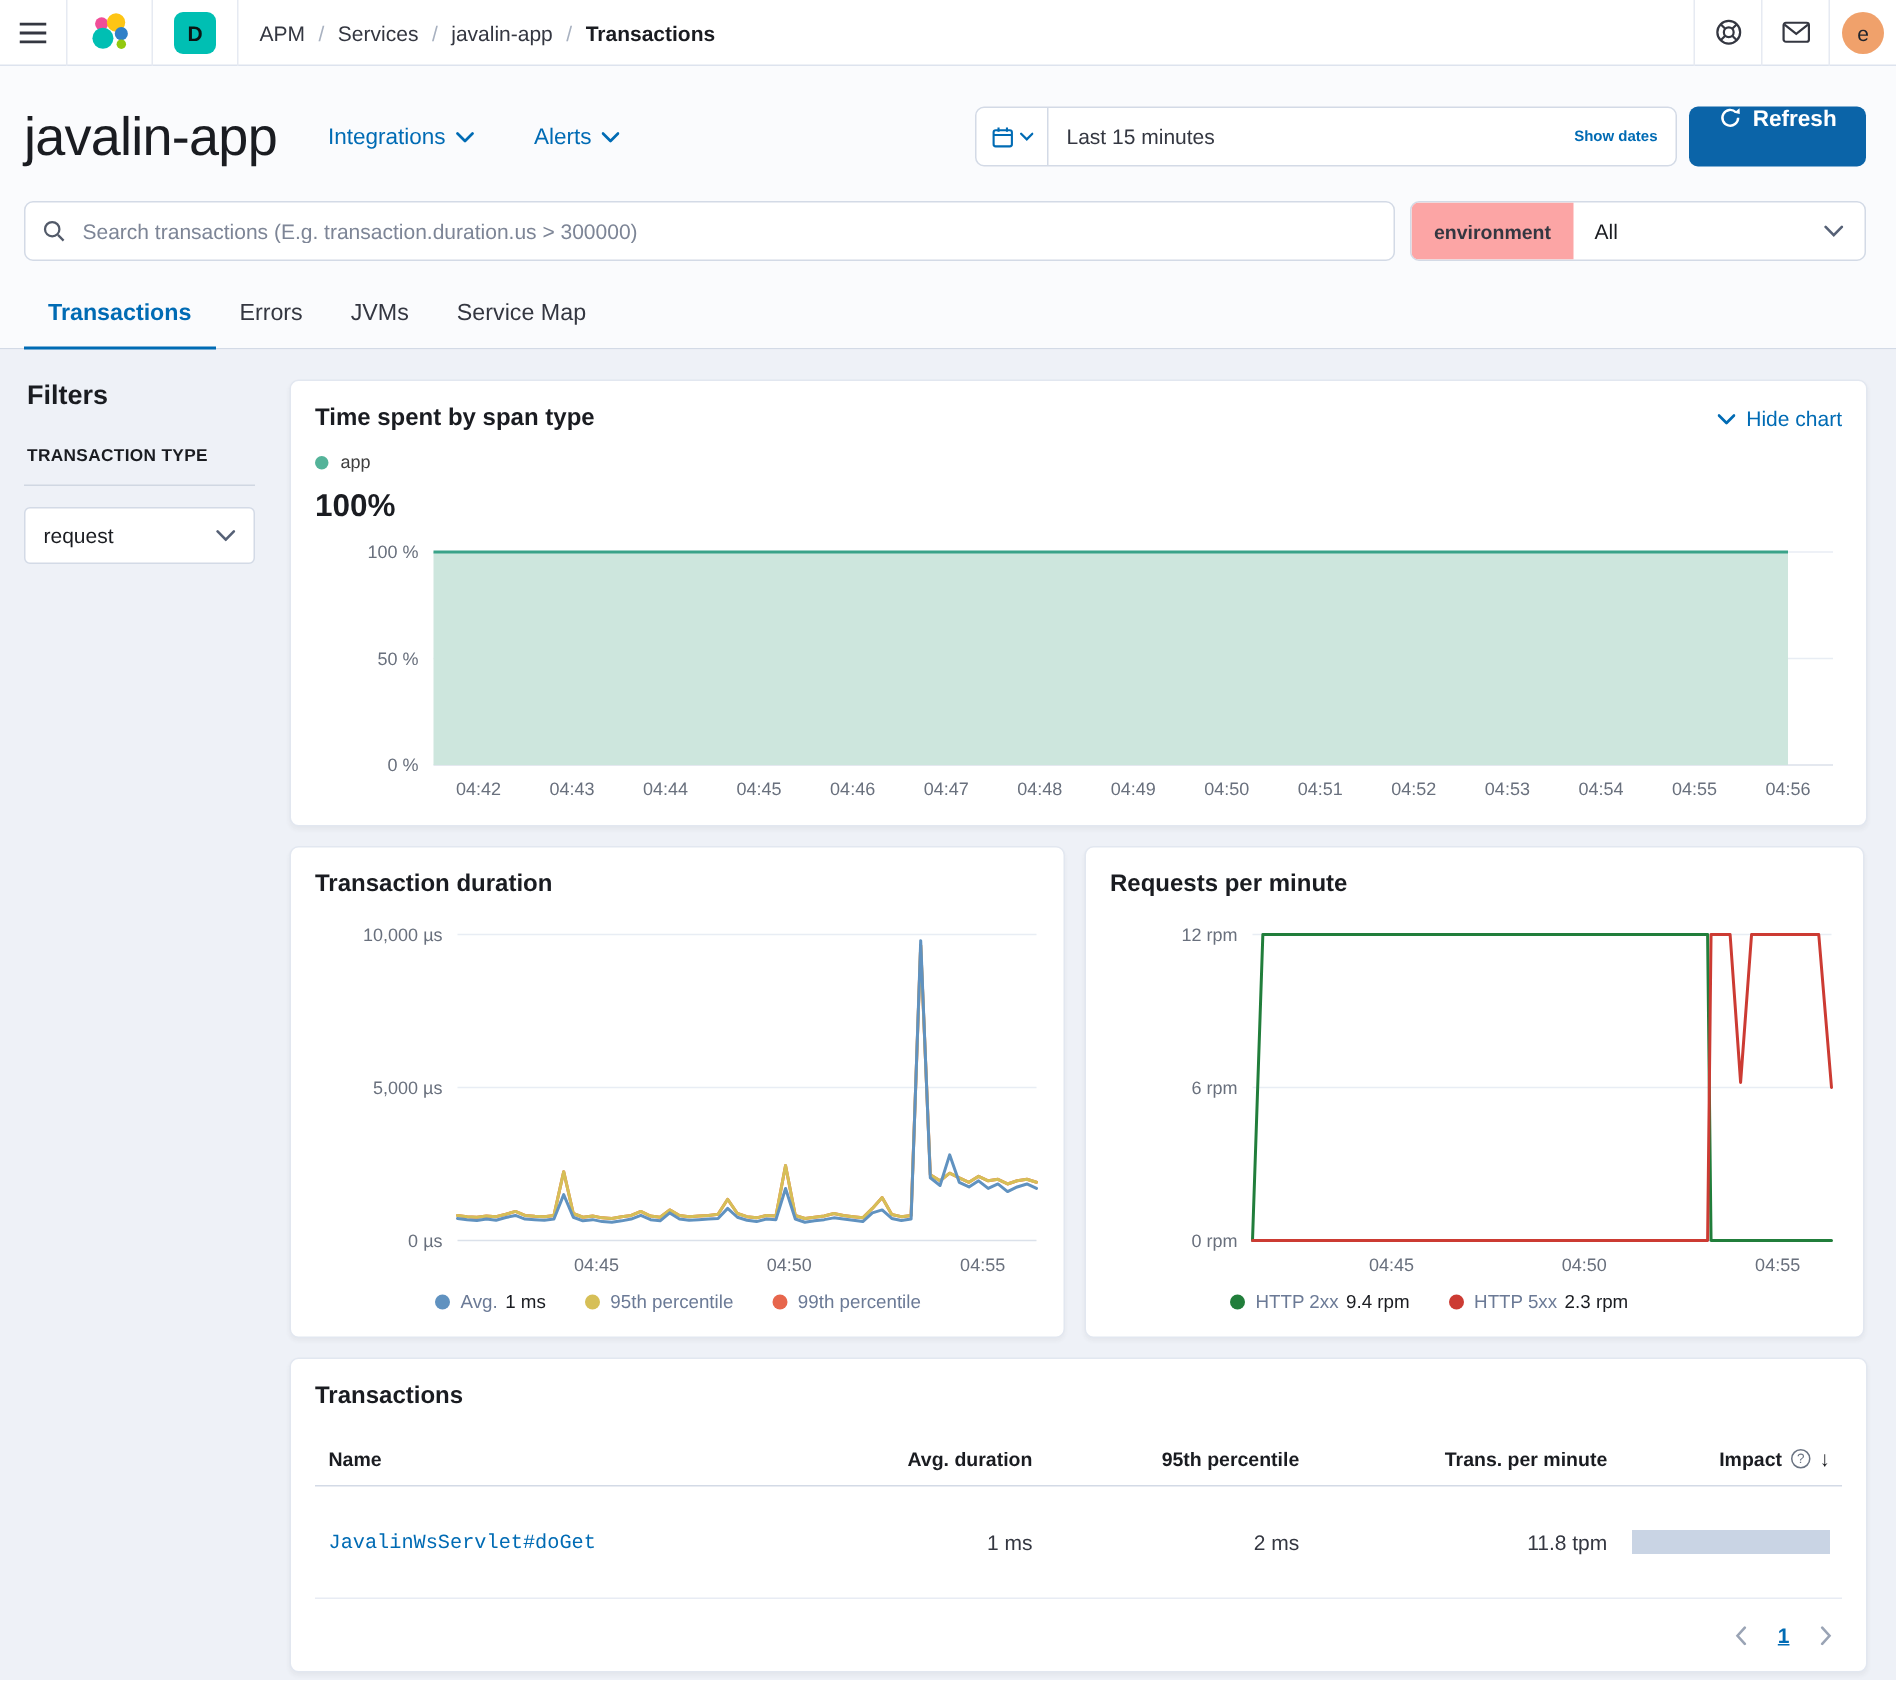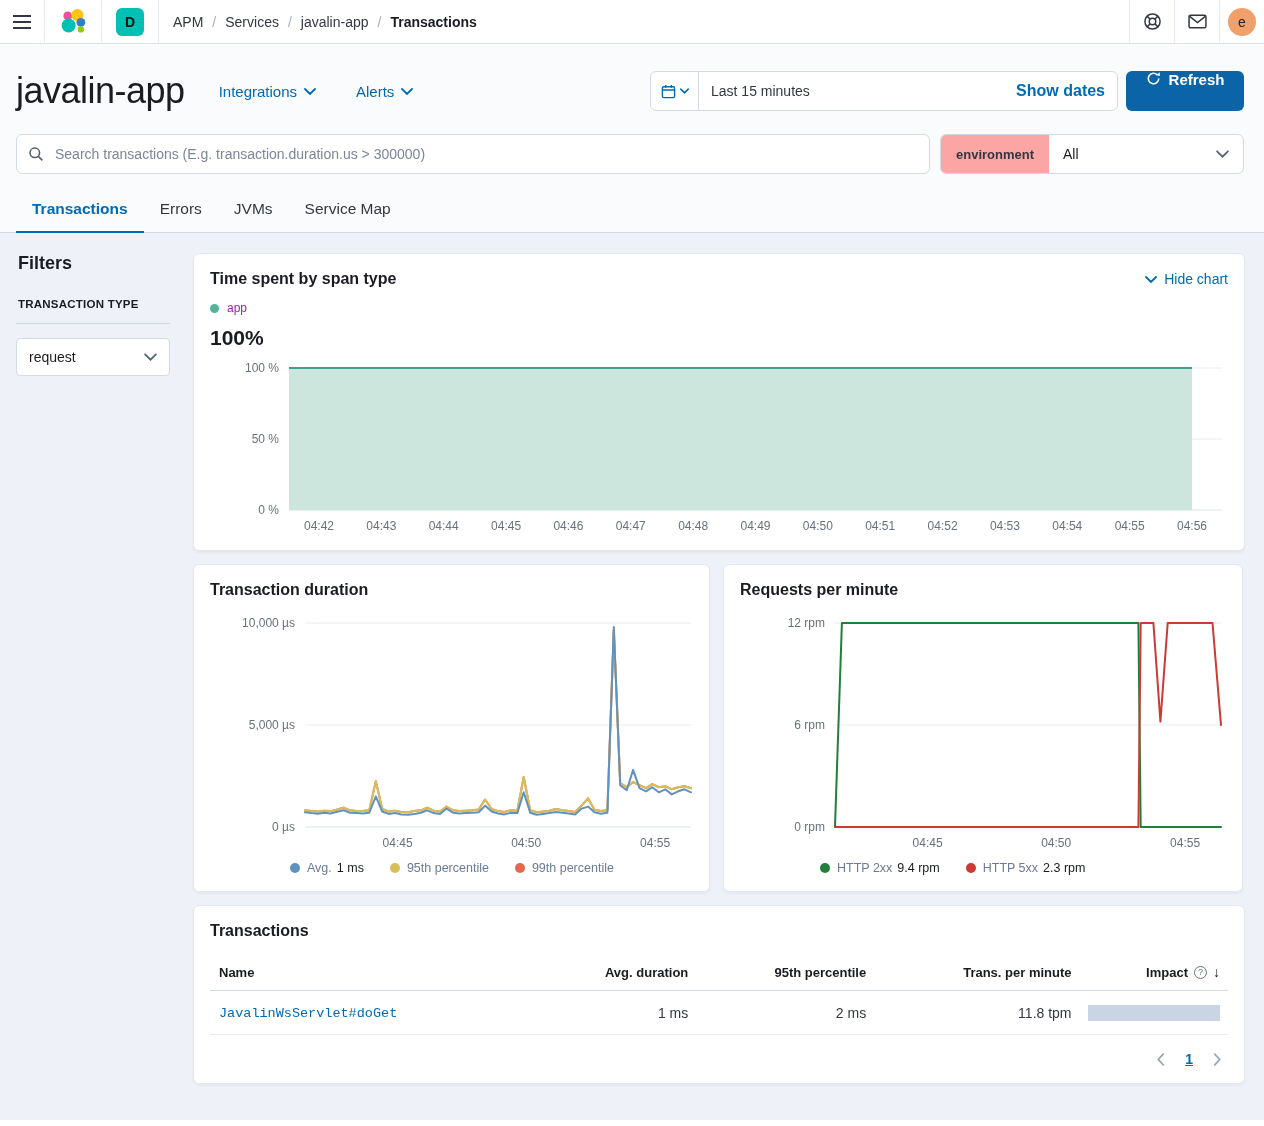--- a/index.html
+++ b/index.html
@@ -24,21 +24,21 @@
   .avatar{width:28px;height:28px;border-radius:50%;background:#f0a16b;color:#20242c;font-size:14px;display:flex;align-items:center;justify-content:center;}
   
   .hdr{background:var(--hdrbg);padding:0 20px 0 16px;}
   .title-row{display:flex;align-items:center;padding-top:26px;}
   .page-title{font-size:36px;font-weight:400;color:var(--dark);letter-spacing:-.5px;}
   .hdr-link{color:var(--blue);font-size:15px;display:flex;align-items:center;gap:7px;cursor:pointer;}
   .hdr-link.first{margin-left:34px;} .hdr-link + .hdr-link{margin-left:40px;}
   .datepicker{margin-left:auto;width:468px;height:40px;background:#fff;border:1px solid var(--border);border-radius:6px;display:flex;align-items:center;overflow:hidden;}
   .dp-cal{width:48px;height:100%;border-right:1px solid var(--border);display:flex;align-items:center;justify-content:center;gap:4px;color:var(--blue);cursor:pointer;}
   .dp-text{padding-left:12px;font-size:14px;cursor:pointer;}
-  .dp-show{margin-left:auto;padding-right:12px;color:var(--blue);font-size:16px;font-weight:600;cursor:pointer;}
+  .dp-show{margin-left:auto;padding-right:12px;color:var(--blue);font-size:10px;font-weight:600;cursor:pointer;}
   .refresh-btn{margin-left:8px;width:118px;height:40px;background:#0b64a8;border:none;border-radius:6px;color:#fff;font-size:15px;font-weight:600;display:flex;align-items:flex-start;justify-content:center;gap:8px;cursor:pointer;font-family:inherit;}
   .search-row{display:flex;gap:10px;margin-top:22px;}
   .search-box{flex:1;position:relative;}
   .search-box svg{position:absolute;left:12px;top:12px;}
   .search-input{width:100%;height:40px;border:1px solid var(--border);border-radius:6px;background:#fff;padding:0 12px 0 38px;font-size:14px;color:var(--text);font-family:inherit;}
   .search-input::placeholder{color:#7d8596;}
   .env{width:304px;height:40px;border:1px solid var(--border);border-radius:6px;display:flex;overflow:hidden;background:#fff;}
   .env-label{background:#fca5a5;padding:0 15px;display:flex;align-items:center;font-size:13px;font-weight:600;color:var(--text);}
   .env-value{flex:1;display:flex;align-items:center;padding:0 14px;font-size:14px;color:var(--dark);cursor:pointer;}
   .env-value .chev{margin-left:auto;color:#566176;}
@@ -53,36 +53,36 @@
   .facet-title{font-size:11.5px;font-weight:700;color:var(--dark);letter-spacing:.02em;padding:0 2px 13px;border-bottom:1px solid #d0d7e2;}
   .select{margin-top:14px;height:38px;border:1px solid var(--border);border-radius:4px;background:#fff;display:flex;align-items:center;padding:0 12px;font-size:14px;color:var(--dark);cursor:pointer;}
   .select .chev{margin-left:auto;color:#566176;}
   .facet-list{margin-top:34px;border-top:1px solid #d0d7e2;}
   .facet{border-bottom:1px solid #d0d7e2;padding:14px 2px;font-size:11.5px;font-weight:700;color:var(--dark);letter-spacing:.02em;cursor:pointer;}
   main{flex:1;display:flex;flex-direction:column;gap:13px;}
   .panel{background:#fff;border:1px solid var(--panelborder);border-radius:6px;box-shadow:0 2px 3px rgba(52,55,65,.05);padding:16px 16px 12px;}
   .p-head{display:flex;justify-content:space-between;align-items:center;}
   .p-title{font-size:16px;font-weight:700;color:var(--dark);}
   .hide-link{color:var(--blue);font-size:14px;display:flex;align-items:center;gap:7px;cursor:pointer;}
-  .legend-app{margin-top:13px;display:flex;align-items:center;gap:8px;font-size:12px;color:#a21caf;}
+  .legend-app{margin-top:13px;display:flex;align-items:center;gap:8px;font-size:12px;color:#404040;}
   .dot{width:9px;height:9px;border-radius:50%;flex:none;}
   .bigval{font-size:21px;font-weight:600;color:var(--dark);margin-top:11px;}
   svg.chart{display:block;margin-top:10px;font-family:"Liberation Sans",sans-serif;}
   .row{display:flex;gap:13px;}
   .panel.duration{width:517px;flex:none;}
   .panel.rpm{width:520px;flex:none;}
   .legend{margin:10px 0 4px 80px;display:flex;gap:26px;font-size:12.5px;align-items:center;}
   .li{display:flex;align-items:center;gap:7px;cursor:pointer;}
   .li .dot{width:10px;height:10px;}
   .lt{color:#6b7a96;} .lv{color:var(--dark);margin-left:-2px;}
   
   .tbl{width:100%;border-collapse:collapse;margin-top:14px;}
   .tbl th{font-size:13px;font-weight:700;color:var(--dark);padding:10px 8px;border-bottom:1px solid var(--border);text-align:right;cursor:pointer;}
   .tbl th:first-child{text-align:left;padding-left:9px;}
-  .tbl td{font-size:14px;color:var(--text);padding:13px 8px;border-bottom:1px solid #e8ecf4;text-align:right;}
+  .tbl td{font-size:14px;color:var(--text);padding:28px 8px;border-bottom:1px solid #e8ecf4;text-align:right;}
   .tbl td:first-child{text-align:left;padding-left:9px;}
   .name-link{font-family:"Liberation Mono",monospace;font-size:13.5px;color:var(--blue);text-decoration:none;cursor:pointer;}
   .th-impact{display:inline-flex;align-items:center;gap:6px;}
   .qmark{width:13px;height:13px;border:1px solid #6a7382;border-radius:50%;display:inline-flex;align-items:center;justify-content:center;font-size:9px;font-weight:400;color:#6a7382;}
   .qmark::before{content:"?";}
   .sort-arrow{font-size:14px;color:var(--dark);font-weight:400;}
   .impact-wrap{width:112px;margin-left:auto;}
   .impact-bar{height:16px;background:#c9d4e4;}
   .pag{display:flex;justify-content:flex-end;align-items:center;gap:20px;padding:16px 6px 4px;}
   .pag-num{color:var(--blue);font-size:14px;font-weight:700;text-decoration:underline;cursor:pointer;}

